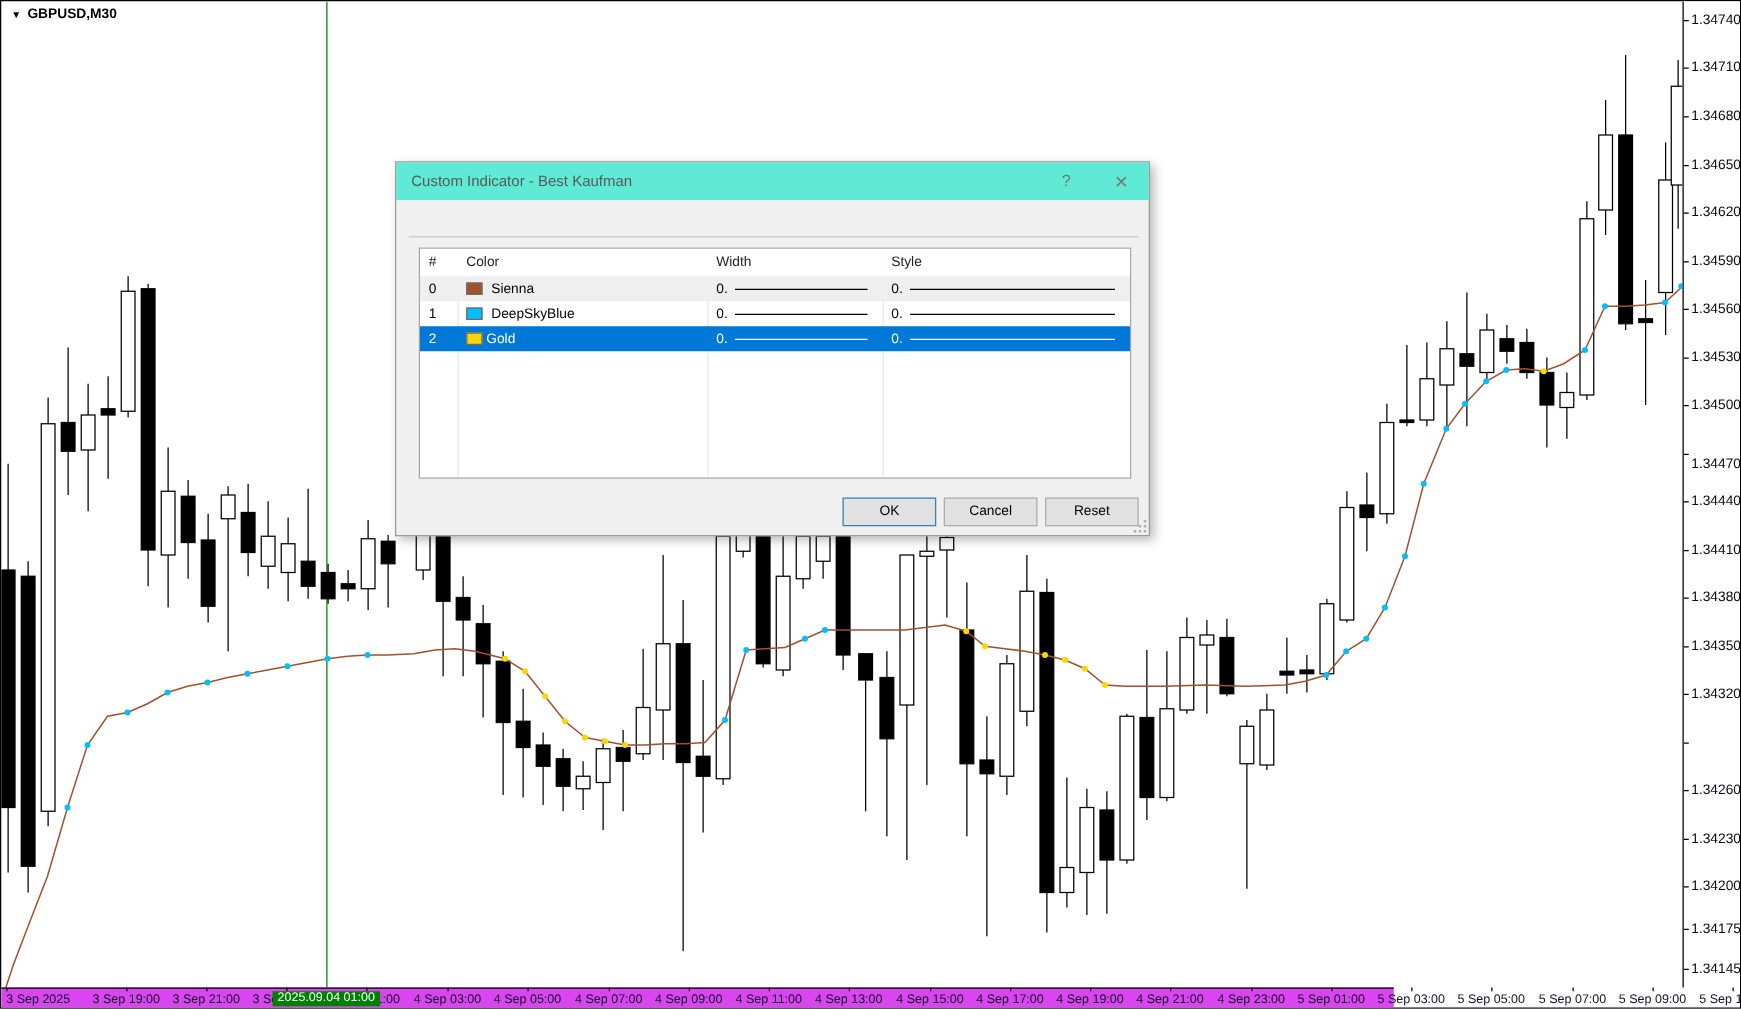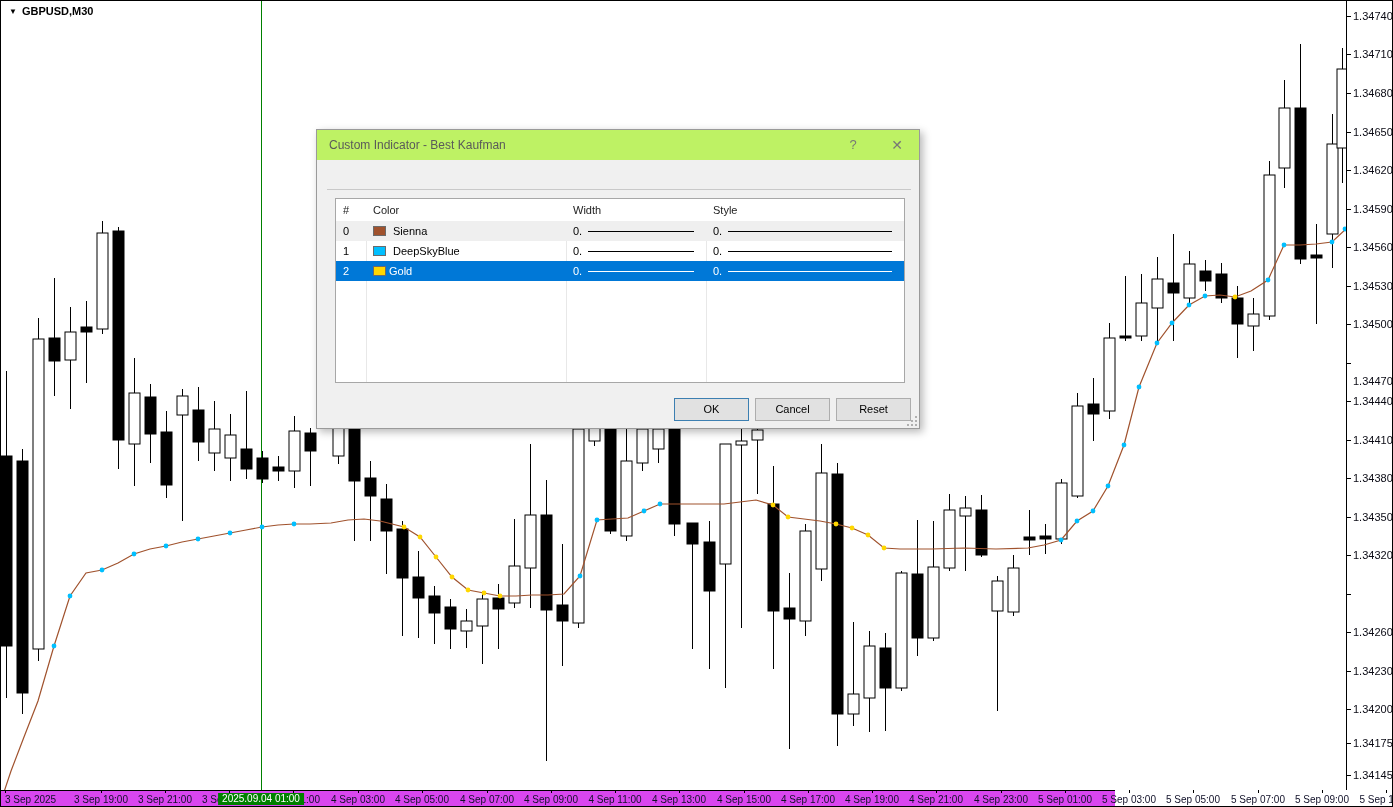--- a/index.html
+++ b/index.html
@@ -20,21 +20,21 @@
   #time-axis{position:absolute;left:0;top:789px;width:1114px;height:18px;background:#d946ef;
     border-top:1px solid #000;z-index:2;}
   .t-label{position:absolute;top:3px;font-size:10px;color:#101028;transform:translateX(-50%);white-space:nowrap;}
   .t-label.left{transform:none;}
   .t-tick{position:absolute;top:-1px;width:1px;height:3px;background:#000;}
   #vline-label{position:absolute;top:2px;transform:translateX(-50%);font-size:10px;padding:0 4px 1px 4px;
     white-space:nowrap;z-index:3;}
   
   #dialog{position:absolute;left:315px;top:128px;width:604px;height:300px;background:#f0f0f0;
     border:1px solid #9a9a9a;box-shadow:3px 3px 8px rgba(0,0,0,0.28);z-index:10;}
-  #dialog-titlebar{position:absolute;left:0;top:0;width:100%;height:30px;background:#bef264;}
+  #dialog-titlebar{position:absolute;left:0;top:0;width:100%;height:30px;background:#5eead4;}
   #dialog-title{position:absolute;left:12px;top:8px;font-size:12px;color:#5a5a5a;}
   .cap-btn{position:absolute;top:5px;width:28px;height:20px;text-align:center;line-height:20px;
     font-size:13px;color:#777;cursor:pointer;}
   #help-btn{left:522px;}
   #close-btn{left:566px;font-size:14px;}
   
   #tab-strip{position:absolute;left:10px;top:37px;height:22px;display:flex;align-items:flex-end;}
   .tab{font-size:11px;color:#222;background:#f2f2f2;border:1px solid #d9d9d9;border-bottom:none;
     padding:3px 9px 4px 9px;margin-right:2px;cursor:pointer;}
   .tab.active{background:#ffffff;border:1px solid #b9b9b9;border-bottom:none;padding-top:5px;
@@ -463,21 +463,21 @@
       <div class="p-label" style="top: 169px;">1.34620</div>
       <div class="p-tick" style="top: 208px;"></div>
       <div class="p-label" style="top: 208px;">1.34590</div>
       <div class="p-tick" style="top: 246px;"></div>
       <div class="p-label" style="top: 246px;">1.34560</div>
       <div class="p-tick" style="top: 285px;"></div>
       <div class="p-label" style="top: 285px;">1.34530</div>
       <div class="p-tick" style="top: 323px;"></div>
       <div class="p-label" style="top: 323px;">1.34500</div>
       <div class="p-tick" style="top: 362px;"></div>
-      <div class="p-label" style="top: 380px;">1.34470</div>
+      <div class="p-label" style="top: 370px;">1.34470</div>
       <div class="p-tick" style="top: 400px;"></div>
       <div class="p-label" style="top: 400px;">1.34440</div>
       <div class="p-tick" style="top: 439px;"></div>
       <div class="p-label" style="top: 439px;">1.34410</div>
       <div class="p-tick" style="top: 477px;"></div>
       <div class="p-label" style="top: 477px;">1.34380</div>
       <div class="p-tick" style="top: 516px;"></div>
       <div class="p-label" style="top: 516px;">1.34350</div>
       <div class="p-tick" style="top: 554px;"></div>
       <div class="p-label" style="top: 554px;">1.34320</div>

